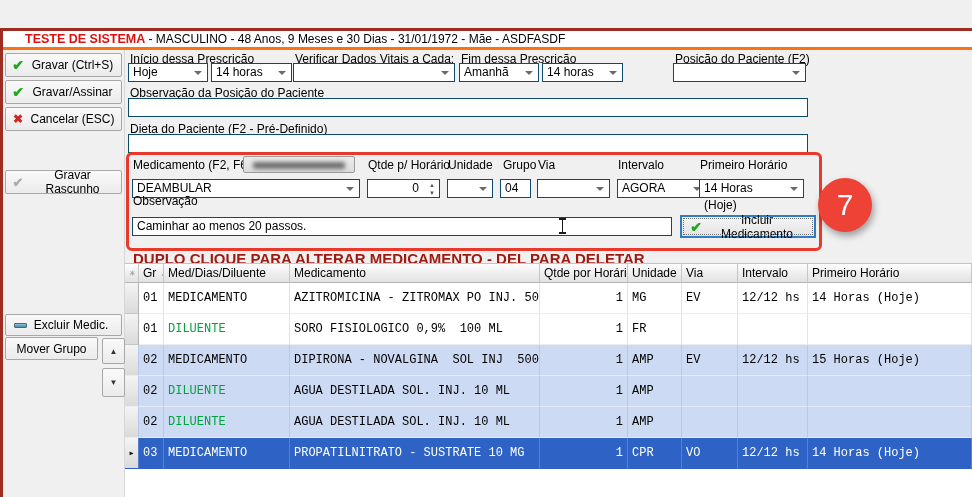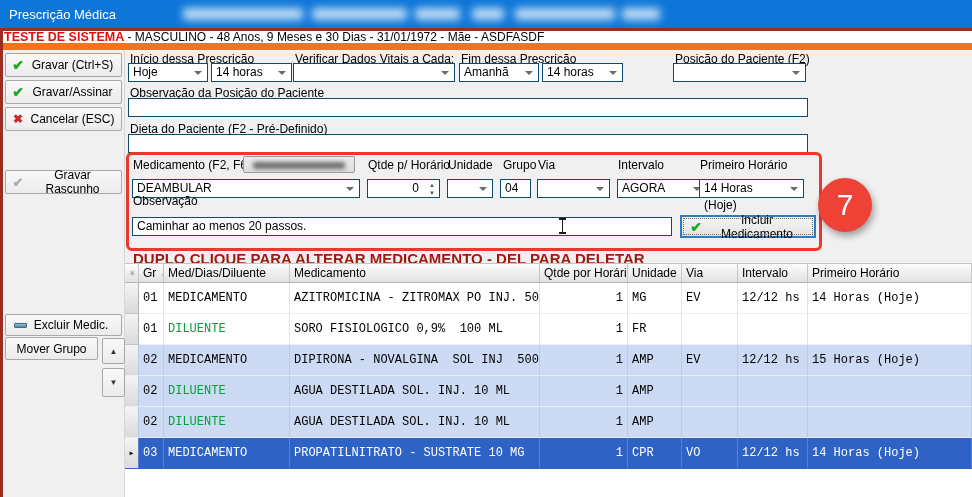--- a/index.html
+++ b/index.html
@@ -13,22 +13,22 @@
   .titlebar { position:absolute; left:0; top:0; width:972px; height:28px;
     background:#0e76d8; color:#fff; display:flex; align-items:center;
     padding-left:9px; font-size:13px; }
   .blur-blob { position:absolute; top:8px; height:12px; border-radius:3px;
     background:rgba(222,238,252,0.85); filter:blur(4px); }
   .maroon-top { position:absolute; left:0; top:28px; width:972px; height:3px; background:#9b2d23; }
   .maroon-left { position:absolute; left:0; top:31px; width:3px; height:466px; background:#9b2d23; }
 
   
   .patient-row { position:absolute; left:3px; top:31px; width:969px; height:19px;
-    background:#fff; display:flex; align-items:center; padding-left:1px;
-    border-bottom:7px solid #f97316; white-space:pre; }
+    background:#fff; display:flex; align-items:center; padding-left:22px;
+    border-bottom:3px solid #f97316; white-space:pre; }
   .patient-name { color:#e01010; font-weight:bold; font-size:12.5px; }
 
   
   .sidebar { position:absolute; left:3px; top:50px; width:122px; height:447px;
     background:#f0f0f0; border-right:1px solid #d7d7d7; }
   .sbtn { position:absolute; left:2px; width:117px; height:24px;
     background:linear-gradient(#f9f9f9,#ebebeb); border:1px solid #a8a8a8; border-radius:2px;
     display:flex; align-items:center; font-size:12px; }
   .sbtn .ic { width:24px; text-align:center; flex:0 0 24px; }
   .sbtn .lb { flex:1; text-align:center; padding-right:6px; }
@@ -99,29 +99,20 @@
   .r-sel .cell { background:#2e63c5; color:#fff; border-right-color:#5a7fd0; border-bottom-color:#2e63c5; }
   .r-sel .cell.ind { background:linear-gradient(#f4f4f4,#dadada); color:#000; }
   .tipo-dil { color:#00a33a; }
   .ptr-ic { font-size:10px; color:#111; }
 </style>
 </head>
 <body>
 
 <div id="app">
 
-  <div class="titlebar">
-    <span>Prescrição Médica</span>
-    <span class="blur-blob" style="left:183px;width:120px;"></span>
-    <span class="blur-blob" style="left:312px;width:95px;"></span>
-    <span class="blur-blob" style="left:415px;width:45px;"></span>
-    <span class="blur-blob" style="left:472px;width:32px;"></span>
-    <span class="blur-blob" style="left:515px;width:100px;"></span>
-    <span class="blur-blob" style="left:622px;width:38px;"></span>
-  </div>
   <div class="maroon-top"></div>
   <div class="maroon-left"></div>
 
   <div class="patient-row">
     <span class="patient-name">TESTE DE SISTEMA</span><span> - MASCULINO - 48 Anos, 9 Meses e 30 Dias - 31/01/1972 - Mãe - ASDFASDF</span>
   </div>
 
   <div class="sidebar">
     <div class="sbtn" style="top:3px;">
       <span class="ic ic-check">✔</span>

